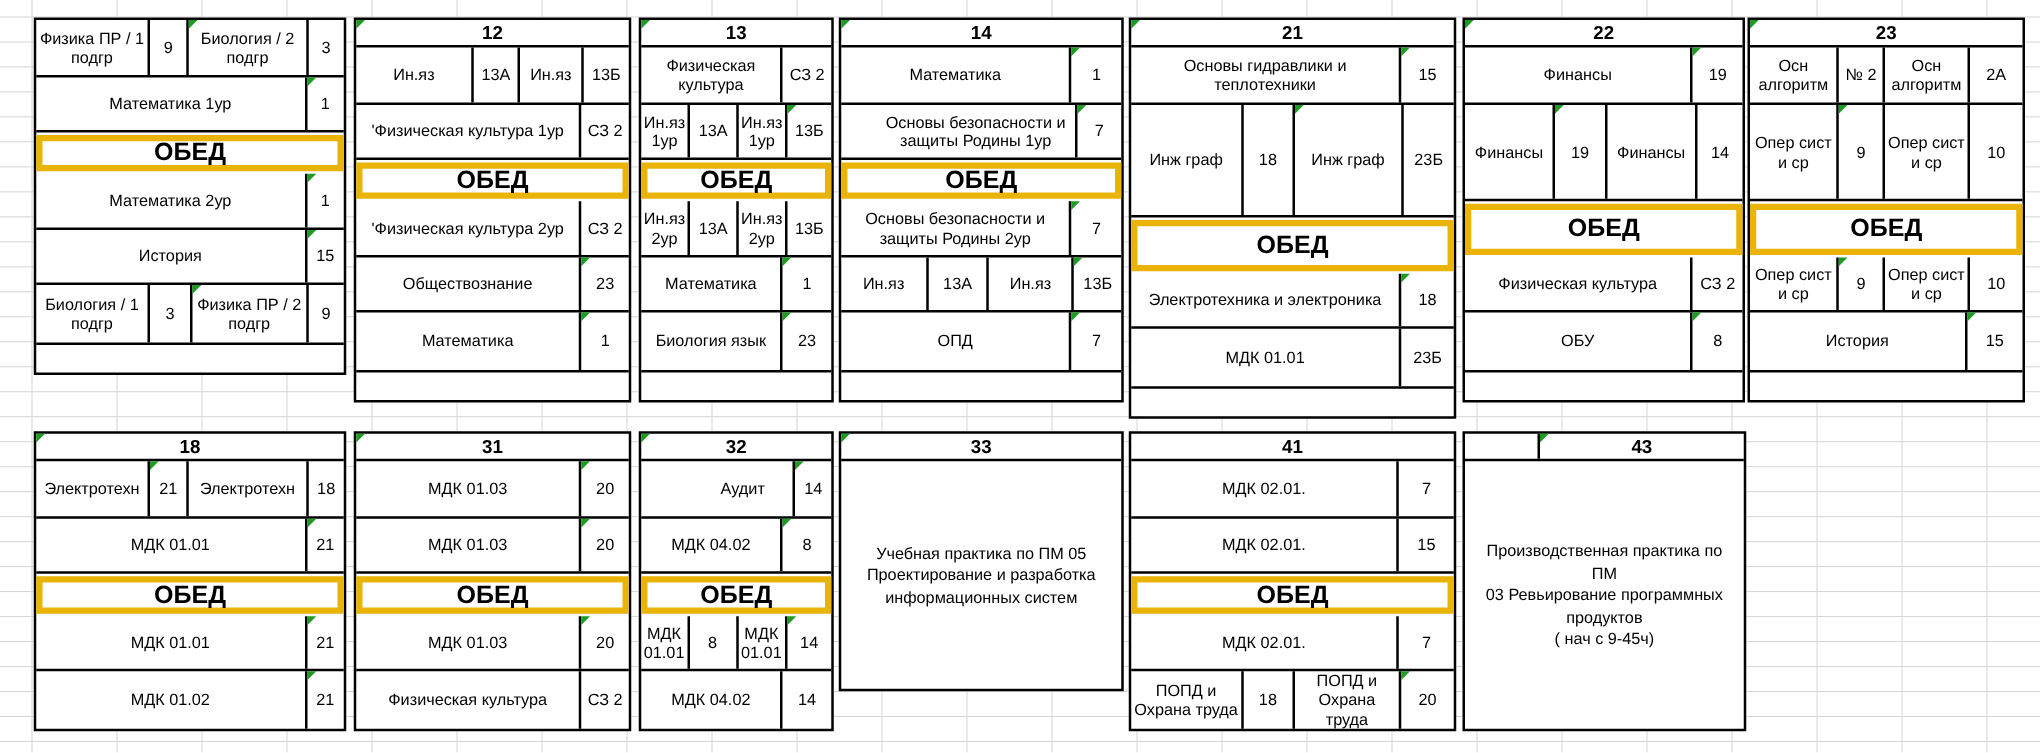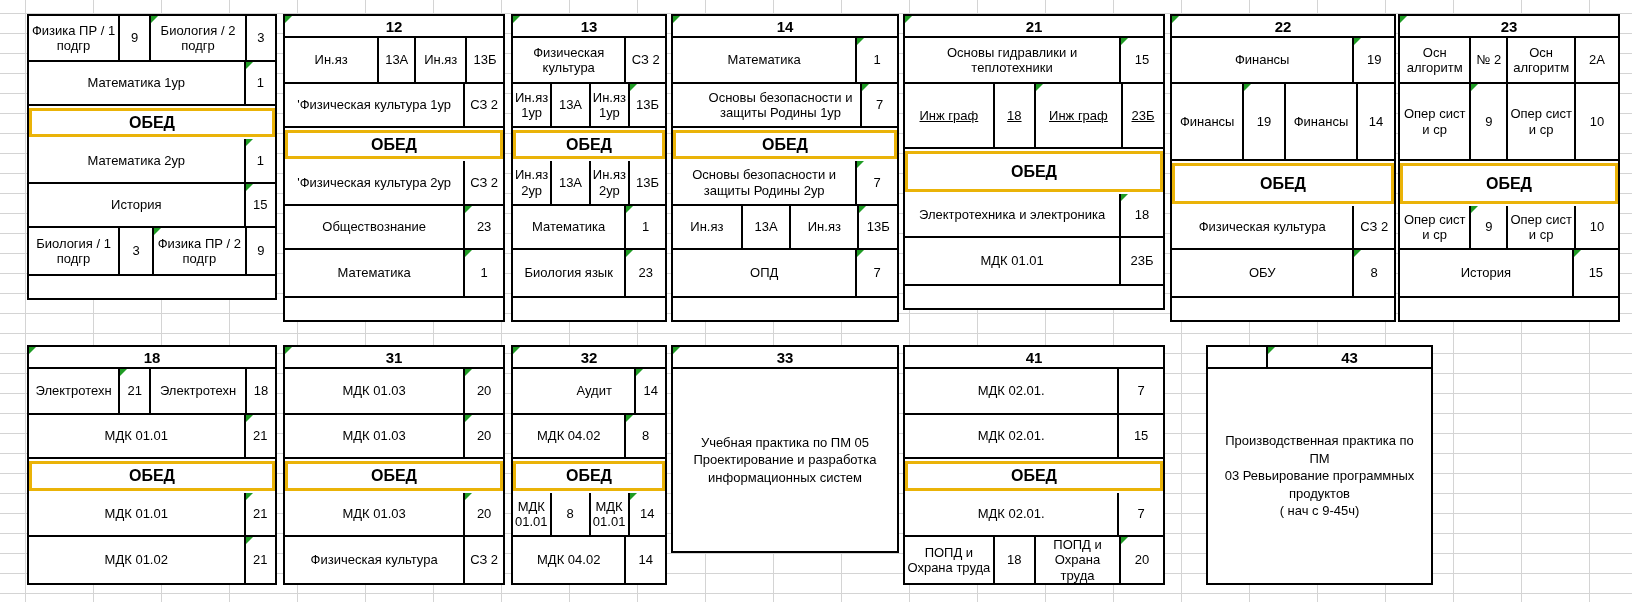--- a/index.html
+++ b/index.html
@@ -15,22 +15,22 @@
   .group *{box-sizing:border-box;}
   .hrow{height:22px; border-bottom:2px solid #000; display:flex; flex:0 0 auto;}
   .hpre{border-right:2px solid #000; flex:0 0 auto;}
   .hcell{flex:1 1 0; position:relative; display:flex; align-items:center; justify-content:center;
          font-weight:bold; font-size:15px;}
   .row{display:flex; border-bottom:2px solid #000; flex:0 0 auto;}
   .row.noline{border-bottom:none;}
   .cell{position:relative; flex:1 1 0; display:flex; align-items:center; justify-content:center;
         text-align:center; border-right:2px solid #000; padding:0 2px; font-size:13px; line-height:1.18;}
   .cell:last-child{border-right:none;}
-  .lunch{border:3px solid #eab308; margin:2px 0; display:flex; align-items:center; justify-content:center;
-         font-weight:bold; font-size:16px; flex:0 0 auto;}
+  .lunch{border:5px solid #eab308; margin:2px 0; display:flex; align-items:center; justify-content:center;
+         font-weight:bold; font-size:20px; flex:0 0 auto;}
   .blank{flex:0 0 auto;}
   .bodycell{position:relative; flex:0 0 auto; display:flex; align-items:center; justify-content:center;
         text-align:center; white-space:pre-line; font-size:13px; line-height:1.35; padding:0 6px;}
   .gt::before{content:""; position:absolute; top:0; left:0; width:0; height:0;
         border-top:7px solid var(--marker); border-right:7px solid transparent;}
 </style>
 </head>
 <body>
 
 <div id="sheet">
@@ -261,21 +261,21 @@
         <div class="hcell gt">21</div>
       </div>
       <div class="row" style="height: 46px;">
         <div class="cell" style="flex: 222 1 0px;">
           <span>Основы гидравлики и теплотехники</span>
         </div>
         <div class="cell gt" style="flex: 40 1 0px;">
           <span>15</span>
         </div>
       </div>
-      <div class="row" style="height: 65px; text-decoration: underline;">
+      <div class="row" style="height: 90px;">
         <div class="cell" style="flex: 93 1 0px;">
           <span>Инж граф</span>
         </div>
         <div class="cell" style="flex: 39 1 0px;">
           <span>18</span>
         </div>
         <div class="cell gt" style="flex: 90 1 0px;">
           <span>Инж граф</span>
         </div>
         <div class="cell" style="flex: 40 1 0px;">
@@ -574,21 +574,21 @@
           <span>18</span>
         </div>
         <div class="cell" style="flex: 88 1 0px;">
           <span>ПОПД и Охрана труда</span>
         </div>
         <div class="cell gt" style="flex: 42 1 0px;">
           <span>20</span>
         </div>
       </div>
     </div>
-    <div class="group" style="left: 1206px; top: 345px; width: 227px;">
+    <div class="group" style="left: 1170px; top: 345px; width: 227px;">
       <div class="hrow">
         <div class="hpre" style="flex-basis: 60px;"></div>
         <div class="hcell gt">43</div>
       </div>
       <div class="bodycell" style="height: 214px;">Производственная практика по ПМ
 03 Ревьирование программных
 продуктов
 ( нач с 9-45ч)</div>
     </div>
   </div>

